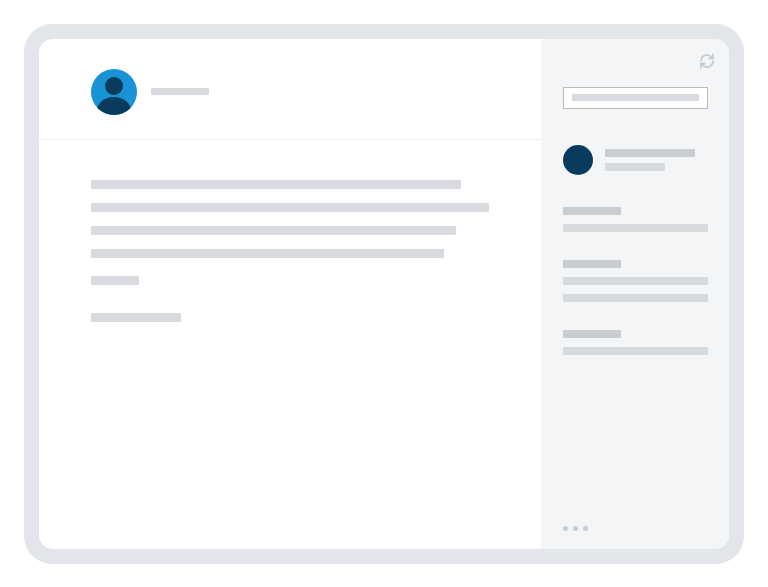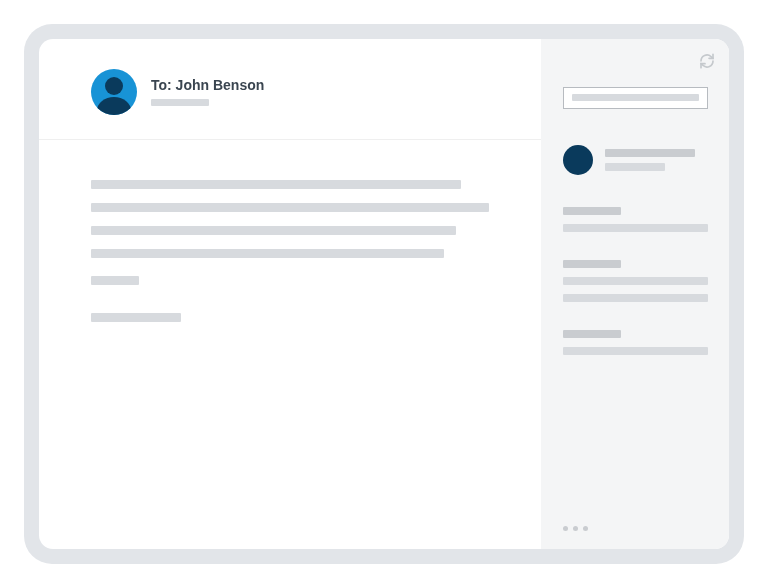--- a/index.html
+++ b/index.html
@@ -213,21 +213,20 @@
       </svg>
     </div>
 
     <div class="main-panel">
       <div class="header-section">
         <div class="avatar">
           <div class="avatar-head"></div>
           <div class="avatar-body"></div>
         </div>
         <div class="header-text">
-          <div class="to-line">To: John Benson</div>
           <div class="sub-bar"></div>
         </div>
       </div>
       <div class="body-section">
         <div class="line w1"></div>
         <div class="line w2"></div>
         <div class="line w3"></div>
         <div class="line w4"></div>
         <div class="line w5"></div>
         <div class="line w6"></div>

